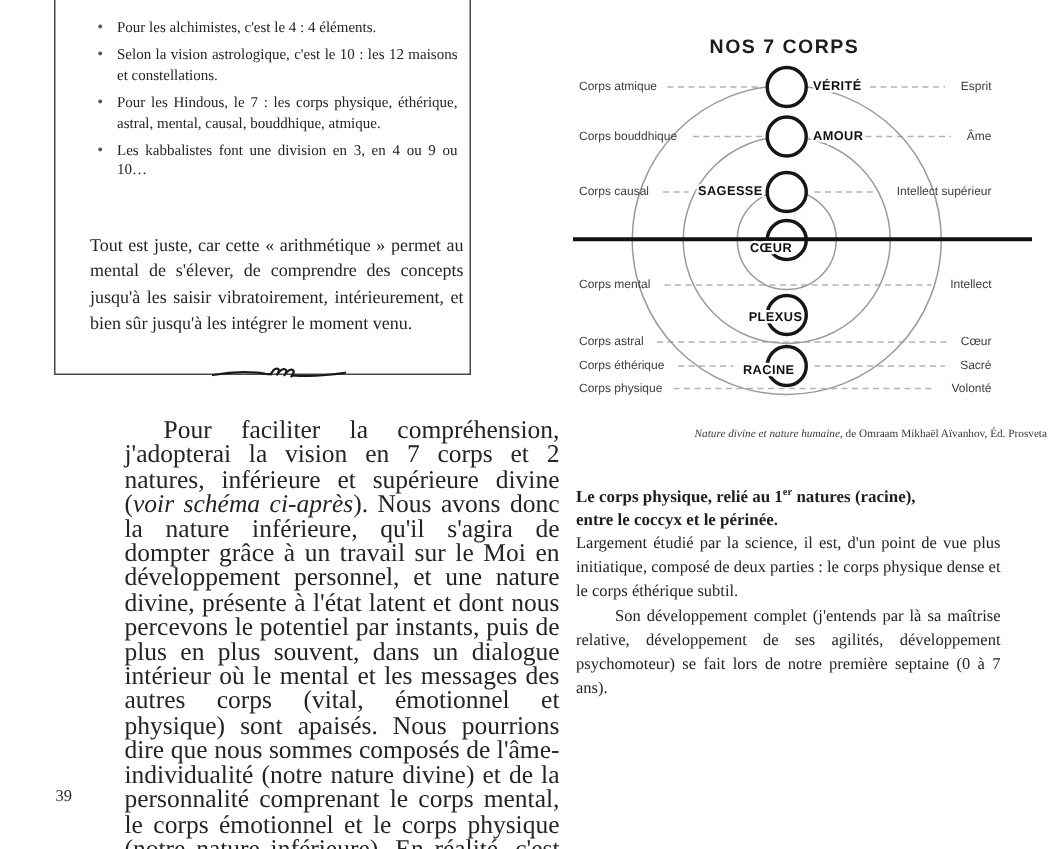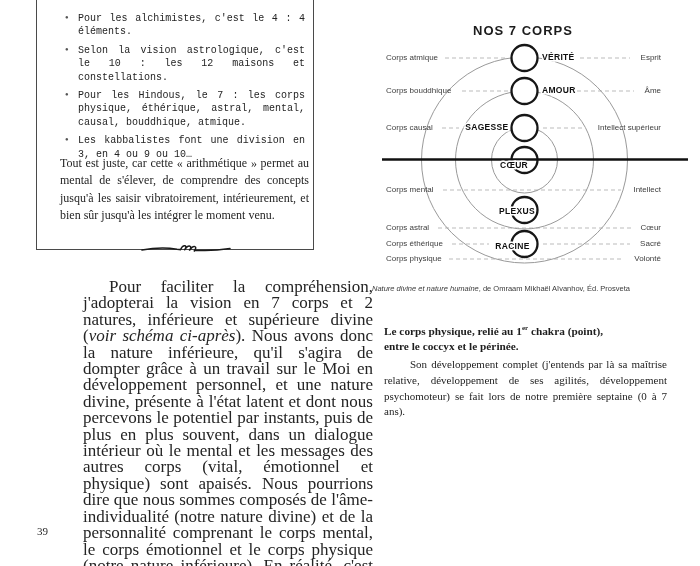--- a/index.html
+++ b/index.html
@@ -12,21 +12,21 @@
 
   
   .quote-box{
     left:36px;top:-12px;width:276px;height:261px;
     border:1px solid #4a4a4a;border-top:none;background:#fff;
   }
   .bullet-list{
     left:65px;top:12px;width:240px;margin:0;padding:0;list-style:none;
     font-size:10px;line-height:13.4px;text-align:justify;
   }
-  .bullet-list li{position:relative;padding-left:13px;margin-bottom:5px;font-family:Liberation Mono, monospace;}
+  .bullet-list li{position:relative;padding-left:13px;margin-bottom:5px;}
   .bullet-list .bullet{
     position:absolute;left:0;top:3px;font-size:6px;color:#555;line-height:6px;
   }
   .box-para{
     left:60px;top:155px;width:249px;
     font-size:12px;line-height:17.4px;text-align:justify;
   }
   .ornament{left:141px;top:242px;width:90px;height:14px;}
   .main-para-left{
     left:37px;top:279px;width:290px;
@@ -43,22 +43,22 @@
   .dg-title{font-family:"Liberation Serif", serif;font-weight:bold;font-size:13px;letter-spacing:1px;fill:#1c1c1c;}
   .dg-side{font-size:8px;fill:#3d3d3d;}
   .dg-chakra{font-weight:bold;font-size:8.5px;fill:#101010;letter-spacing:.3px;
     stroke:#fff;stroke-width:3px;paint-order:stroke;}
   .dash{stroke:#b3b3b3;stroke-width:.9;stroke-dasharray:4 3;}
   .orbit{fill:none;stroke:#9a9a9a;stroke-width:1;}
   .chakra-circ{fill:#fff;stroke:#161616;stroke-width:2.3;}
   .axis{stroke:#111;stroke-width:2.6;}
 
   .caption{
-    left:372px;top:284px;width:326px;text-align:left;
-    font-family:Liberation Sans, sans-serif;font-size:7.5px;color:#3a3a3a;
+    left:372px;top:284px;width:326px;text-align:right;
+    font-family:Liberation Serif, serif;font-size:7.5px;color:#3a3a3a;
   }
   .heading-right{
     left:384px;top:321px;width:284px;
     font-weight:bold;font-size:11.3px;line-height:15.6px;color:#1e1e1e;
   }
   .heading-right sup{font-size:7px;margin-top:36px;}
   .body-right{left:384px;top:355px;width:283px;}
   .body-right p{
     margin:0;font-size:11px;line-height:15.8px;text-align:justify;
   }
@@ -163,21 +163,22 @@
     <text class="dg-chakra" x="136.5" y="112" text-anchor="end" dominant-baseline="middle">SAGESSE</text>
     <text class="dg-chakra" x="142" y="152" text-anchor="middle">CŒUR</text>
     <text class="dg-chakra" x="145" y="198" text-anchor="middle">PLEXUS</text>
     <text class="dg-chakra" x="140.5" y="233" text-anchor="middle">RACINE</text>
   </g>
 </svg>
 
 <div class="abs caption"><span class="italic">Nature divine et nature humaine</span><span>, de Omraam Mikhaël Aïvanhov, Éd. Prosveta</span></div>
 
 <div class="abs heading-right">
-  <span>Le corps physique, relié au 1</span><sup>er</sup><span> chakra (point),</span><br>
+  <span>Le corps physique, relié au 1</span><sup>er</sup><span> natures (racine),</span><br>
   <span>entre le coccyx et le périnée.</span>
 </div>
 
 <div class="abs body-right">
+  <p>Largement étudié par la science, il est, d'un point de vue plus initiatique, composé de deux parties : le corps physique dense et le corps éthérique subtil.</p>
   <p class="indent">Son développement complet (j'entends par là sa maîtrise relative, développement de ses agilités, développement psychomoteur) se fait lors de notre première septaine (0 à 7 ans).</p>
 </div>
 
 <div class="abs pagenum pagenum-right">35</div>
 
 </body></html>

